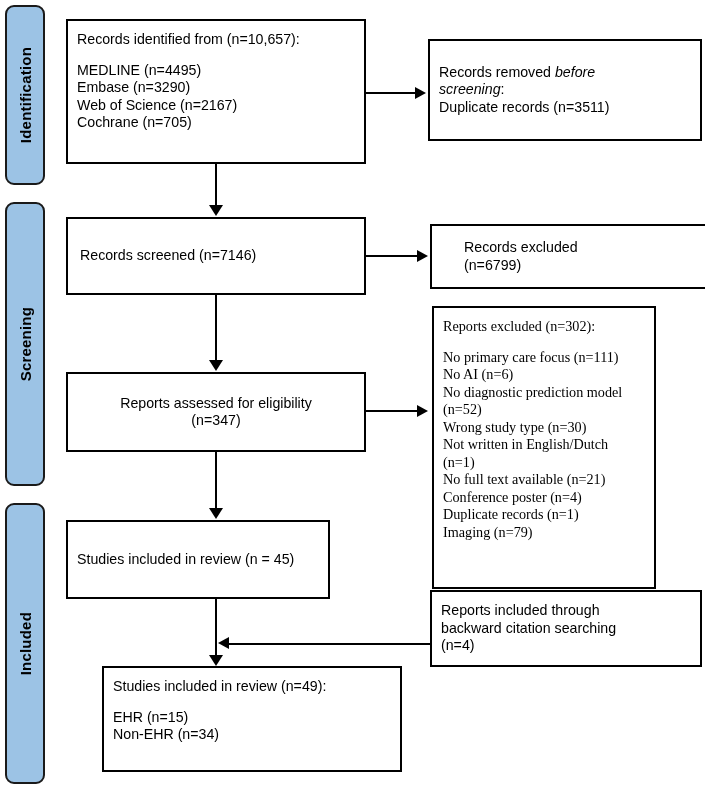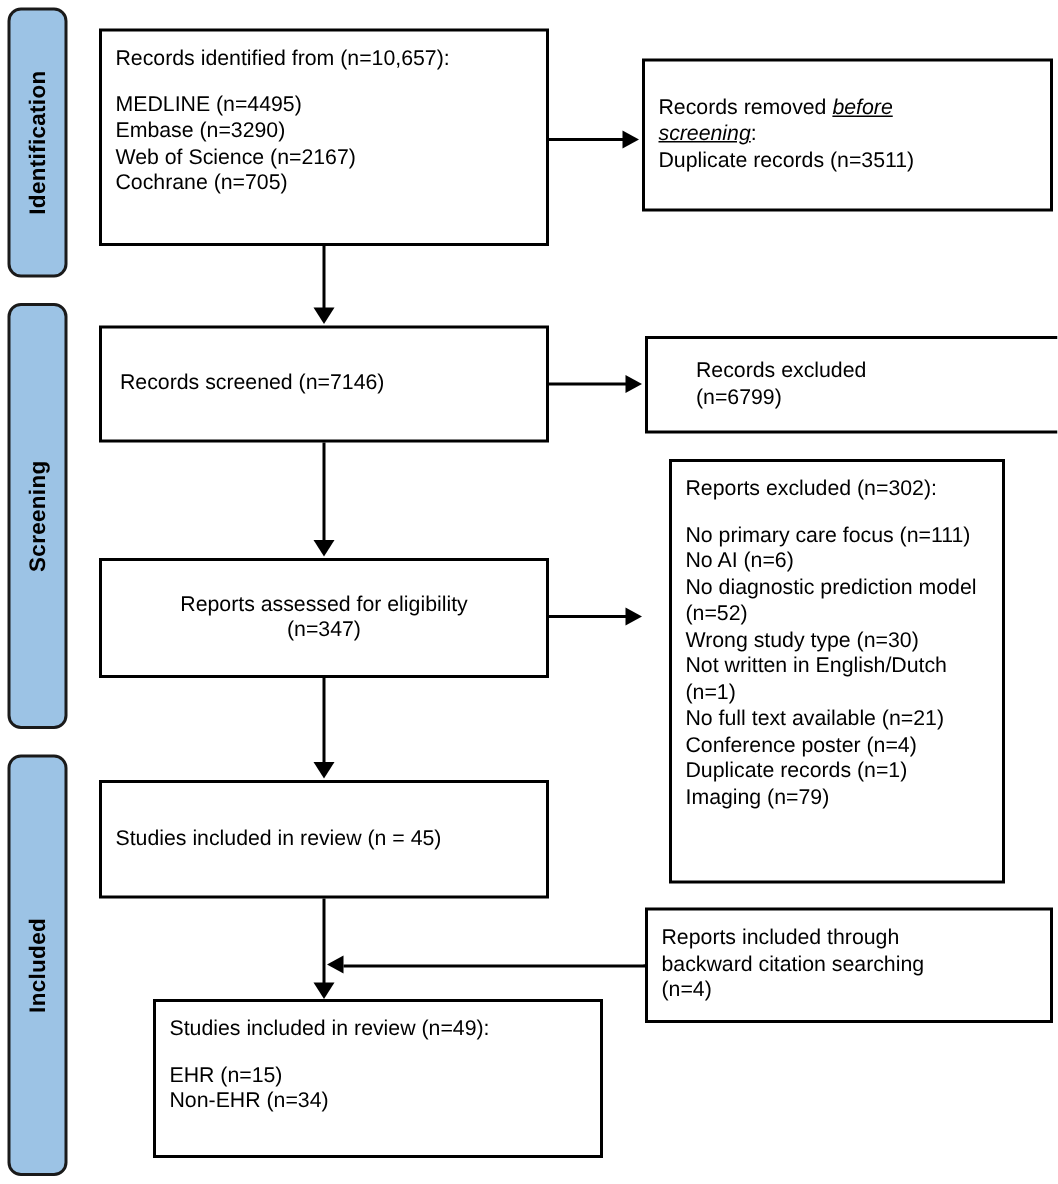--- a/index.html
+++ b/index.html
@@ -58,21 +58,21 @@
     white-space: pre-wrap;
   }
   .box .line.spacer {
     height: 13px;
     line-height: 13px;
   }
   .box.topalign {
     justify-content: flex-start;
     padding-top: 10px;
   }
-  em.ital { font-style: italic; text-decoration: underline; }
+  em.ital { font-style: italic; }
 
   
   .vline {
     position: absolute;
     width: 2px;
     background: #000000;
   }
   .hline {
     position: absolute;
     height: 2px;
@@ -143,41 +143,41 @@
   <div class="box" style="left:430px; top:224px; width:288px; height:65px;padding-left:32px;">
     <div class="line">Records excluded</div>
     <div class="line">(n=6799)</div>
   </div>
 
   <div class="box" style="left:66px; top:372px; width:300px; height:80px;text-align:center;">
     <div class="line">Reports assessed for eligibility</div>
     <div class="line">(n=347)</div>
   </div>
 
-  <div class="box topalign" style="left:446px; top:306px; width:224px; height:283px;">
+  <div class="box topalign" style="left:432px; top:306px; width:224px; height:283px;font-family:Liberation Serif, serif;">
     <div class="line">Reports excluded (n=302):</div>
     <div class="line spacer"></div>
     <div class="line">No primary care focus (n=111)</div>
     <div class="line">No AI (n=6)</div>
     <div class="line">No diagnostic prediction model</div>
     <div class="line">(n=52)</div>
     <div class="line">Wrong study type (n=30)</div>
     <div class="line">Not written in English/Dutch</div>
     <div class="line">(n=1)</div>
     <div class="line">No full text available (n=21)</div>
     <div class="line">Conference poster (n=4)</div>
     <div class="line">Duplicate records (n=1)</div>
     <div class="line">Imaging (n=79)</div>
   </div>
 
-  <div class="box" style="left:66px; top:520px; width:300px; height:79px;">
+  <div class="box" style="left:66px; top:520px; width:264px; height:79px;">
     <div class="line">Studies included in review (n = 45)</div>
   </div>
 
-  <div class="box" style="left:430px; top:605px; width:272px; height:77px;">
+  <div class="box" style="left:430px; top:590px; width:272px; height:77px;">
     <div class="line">Reports included through</div>
     <div class="line">backward citation searching</div>
     <div class="line">(n=4)</div>
   </div>
 
   <div class="box topalign" style="left:66px; top:666px; width:300px; height:106px;margin-left:36px;">
     <div class="line">Studies included in review (n=49):</div>
     <div class="line spacer"></div>
     <div class="line">EHR (n=15)</div>
     <div class="line">Non-EHR (n=34)</div>

